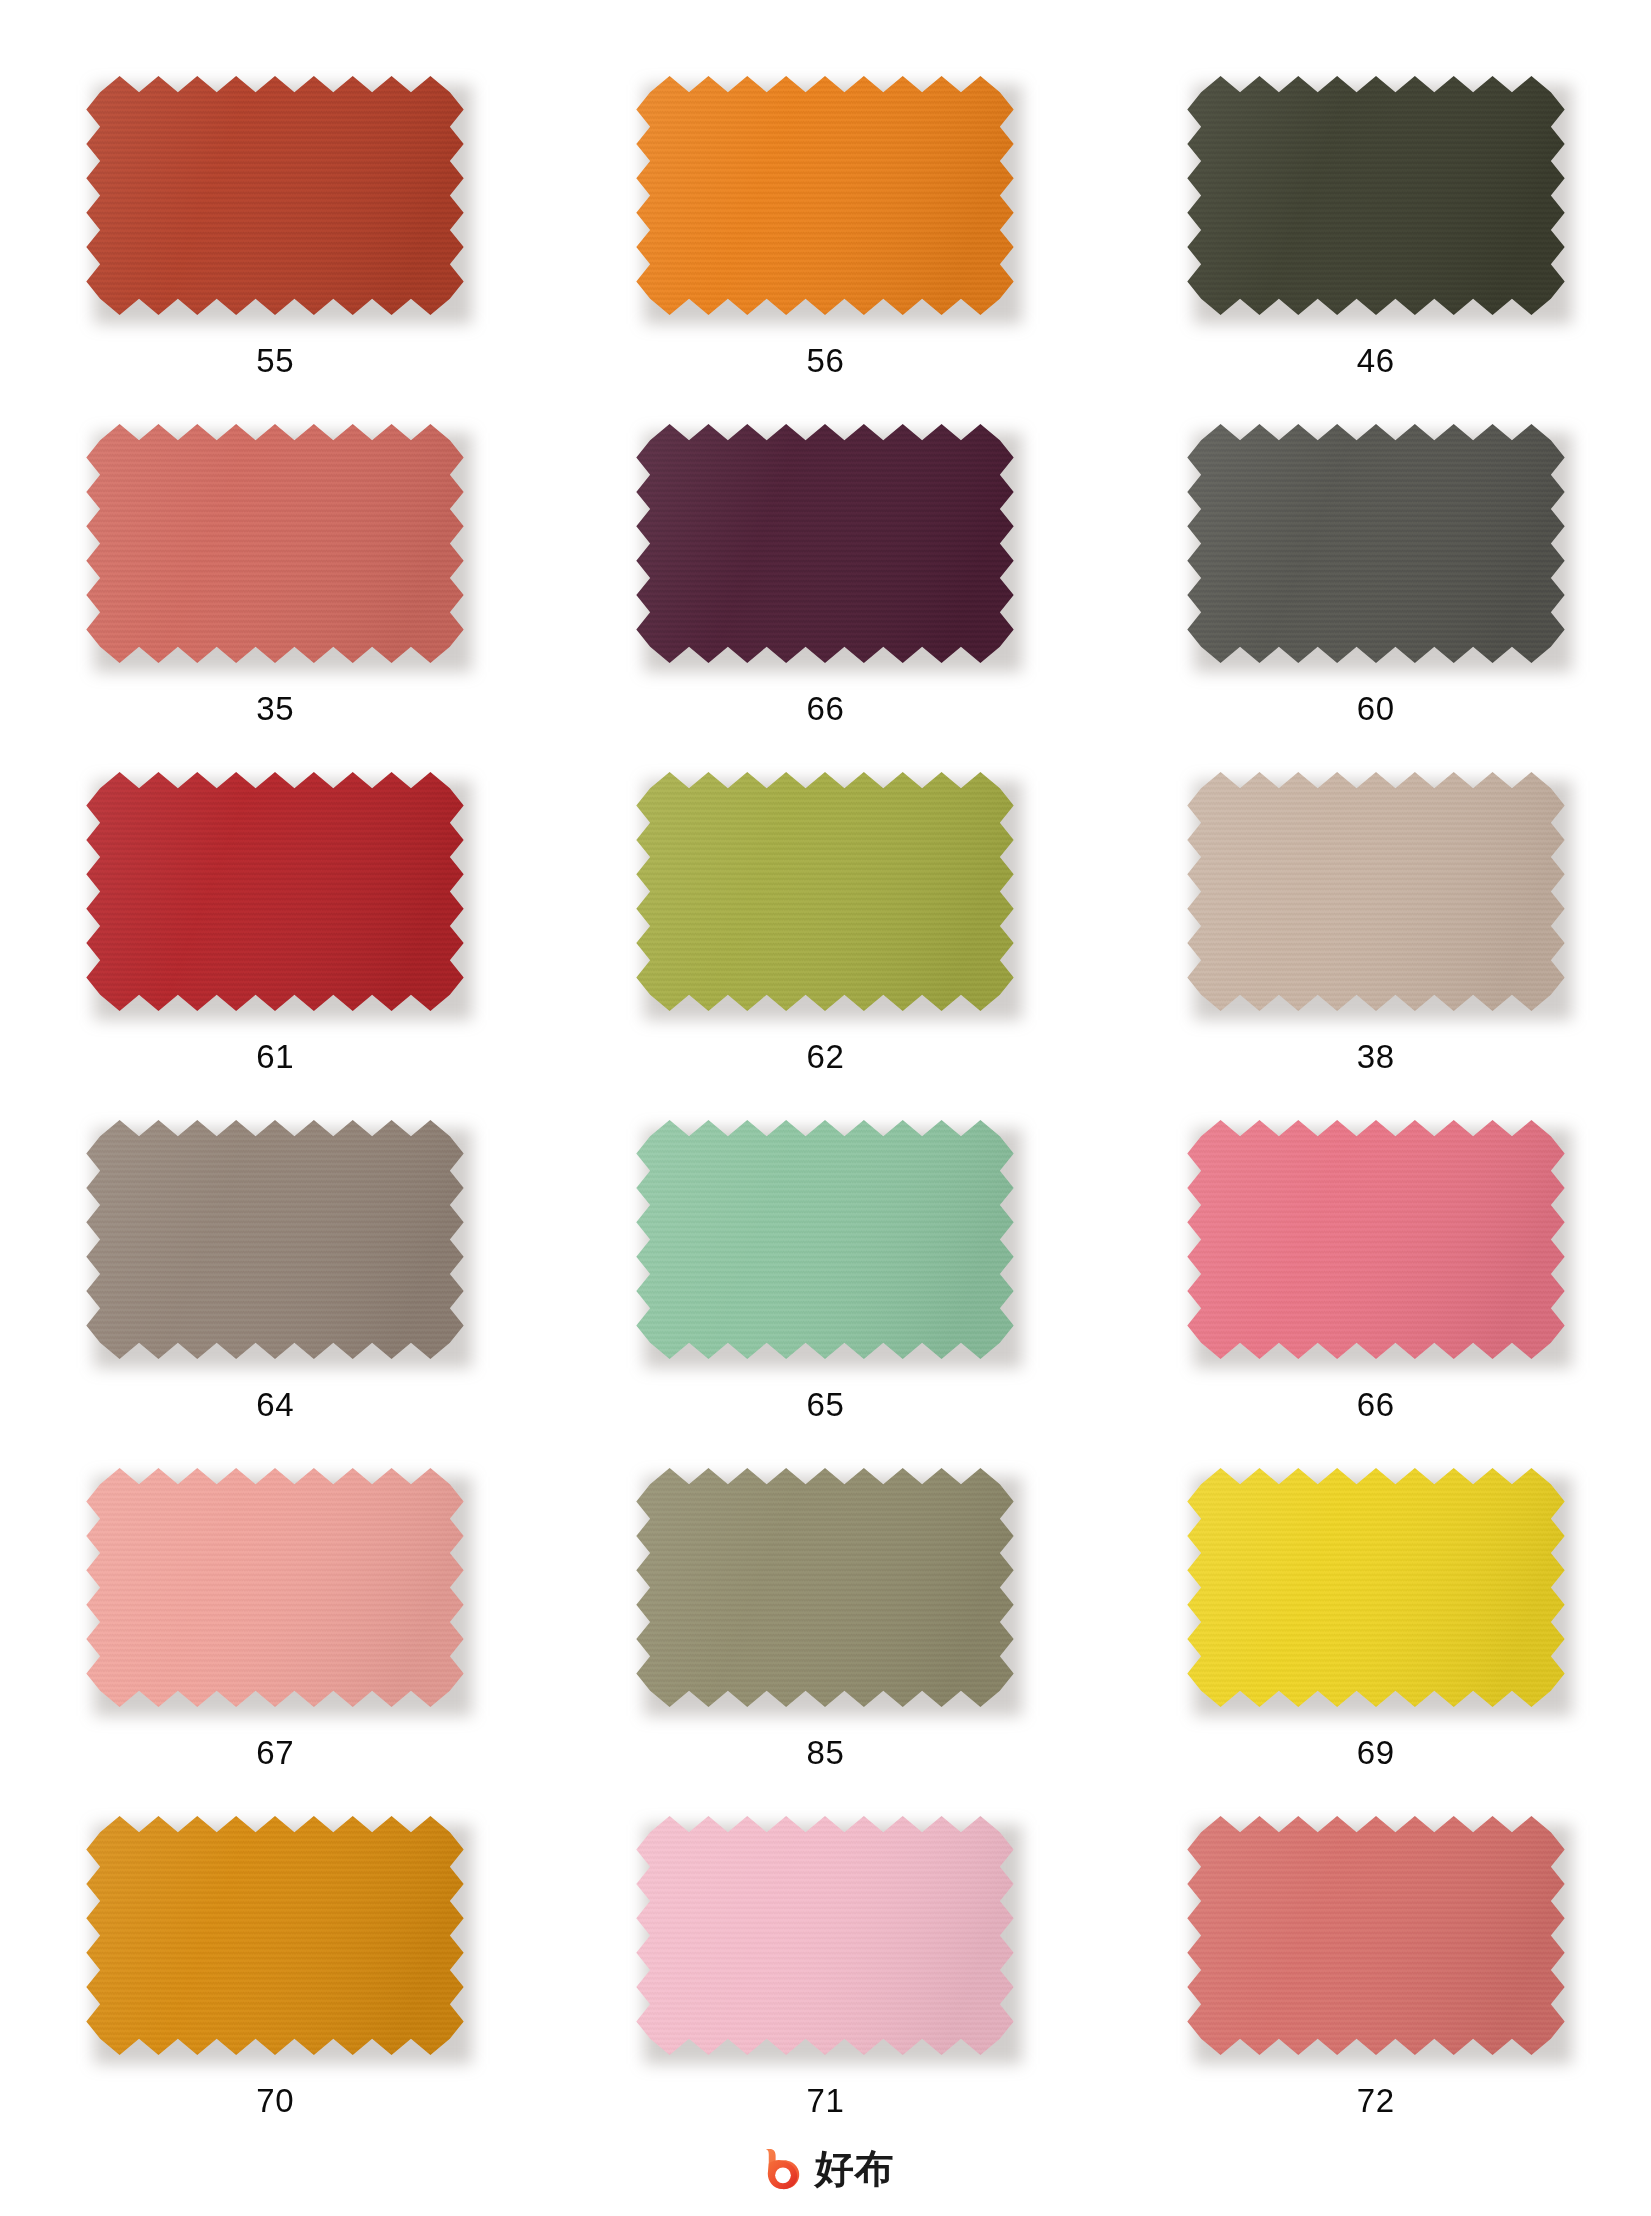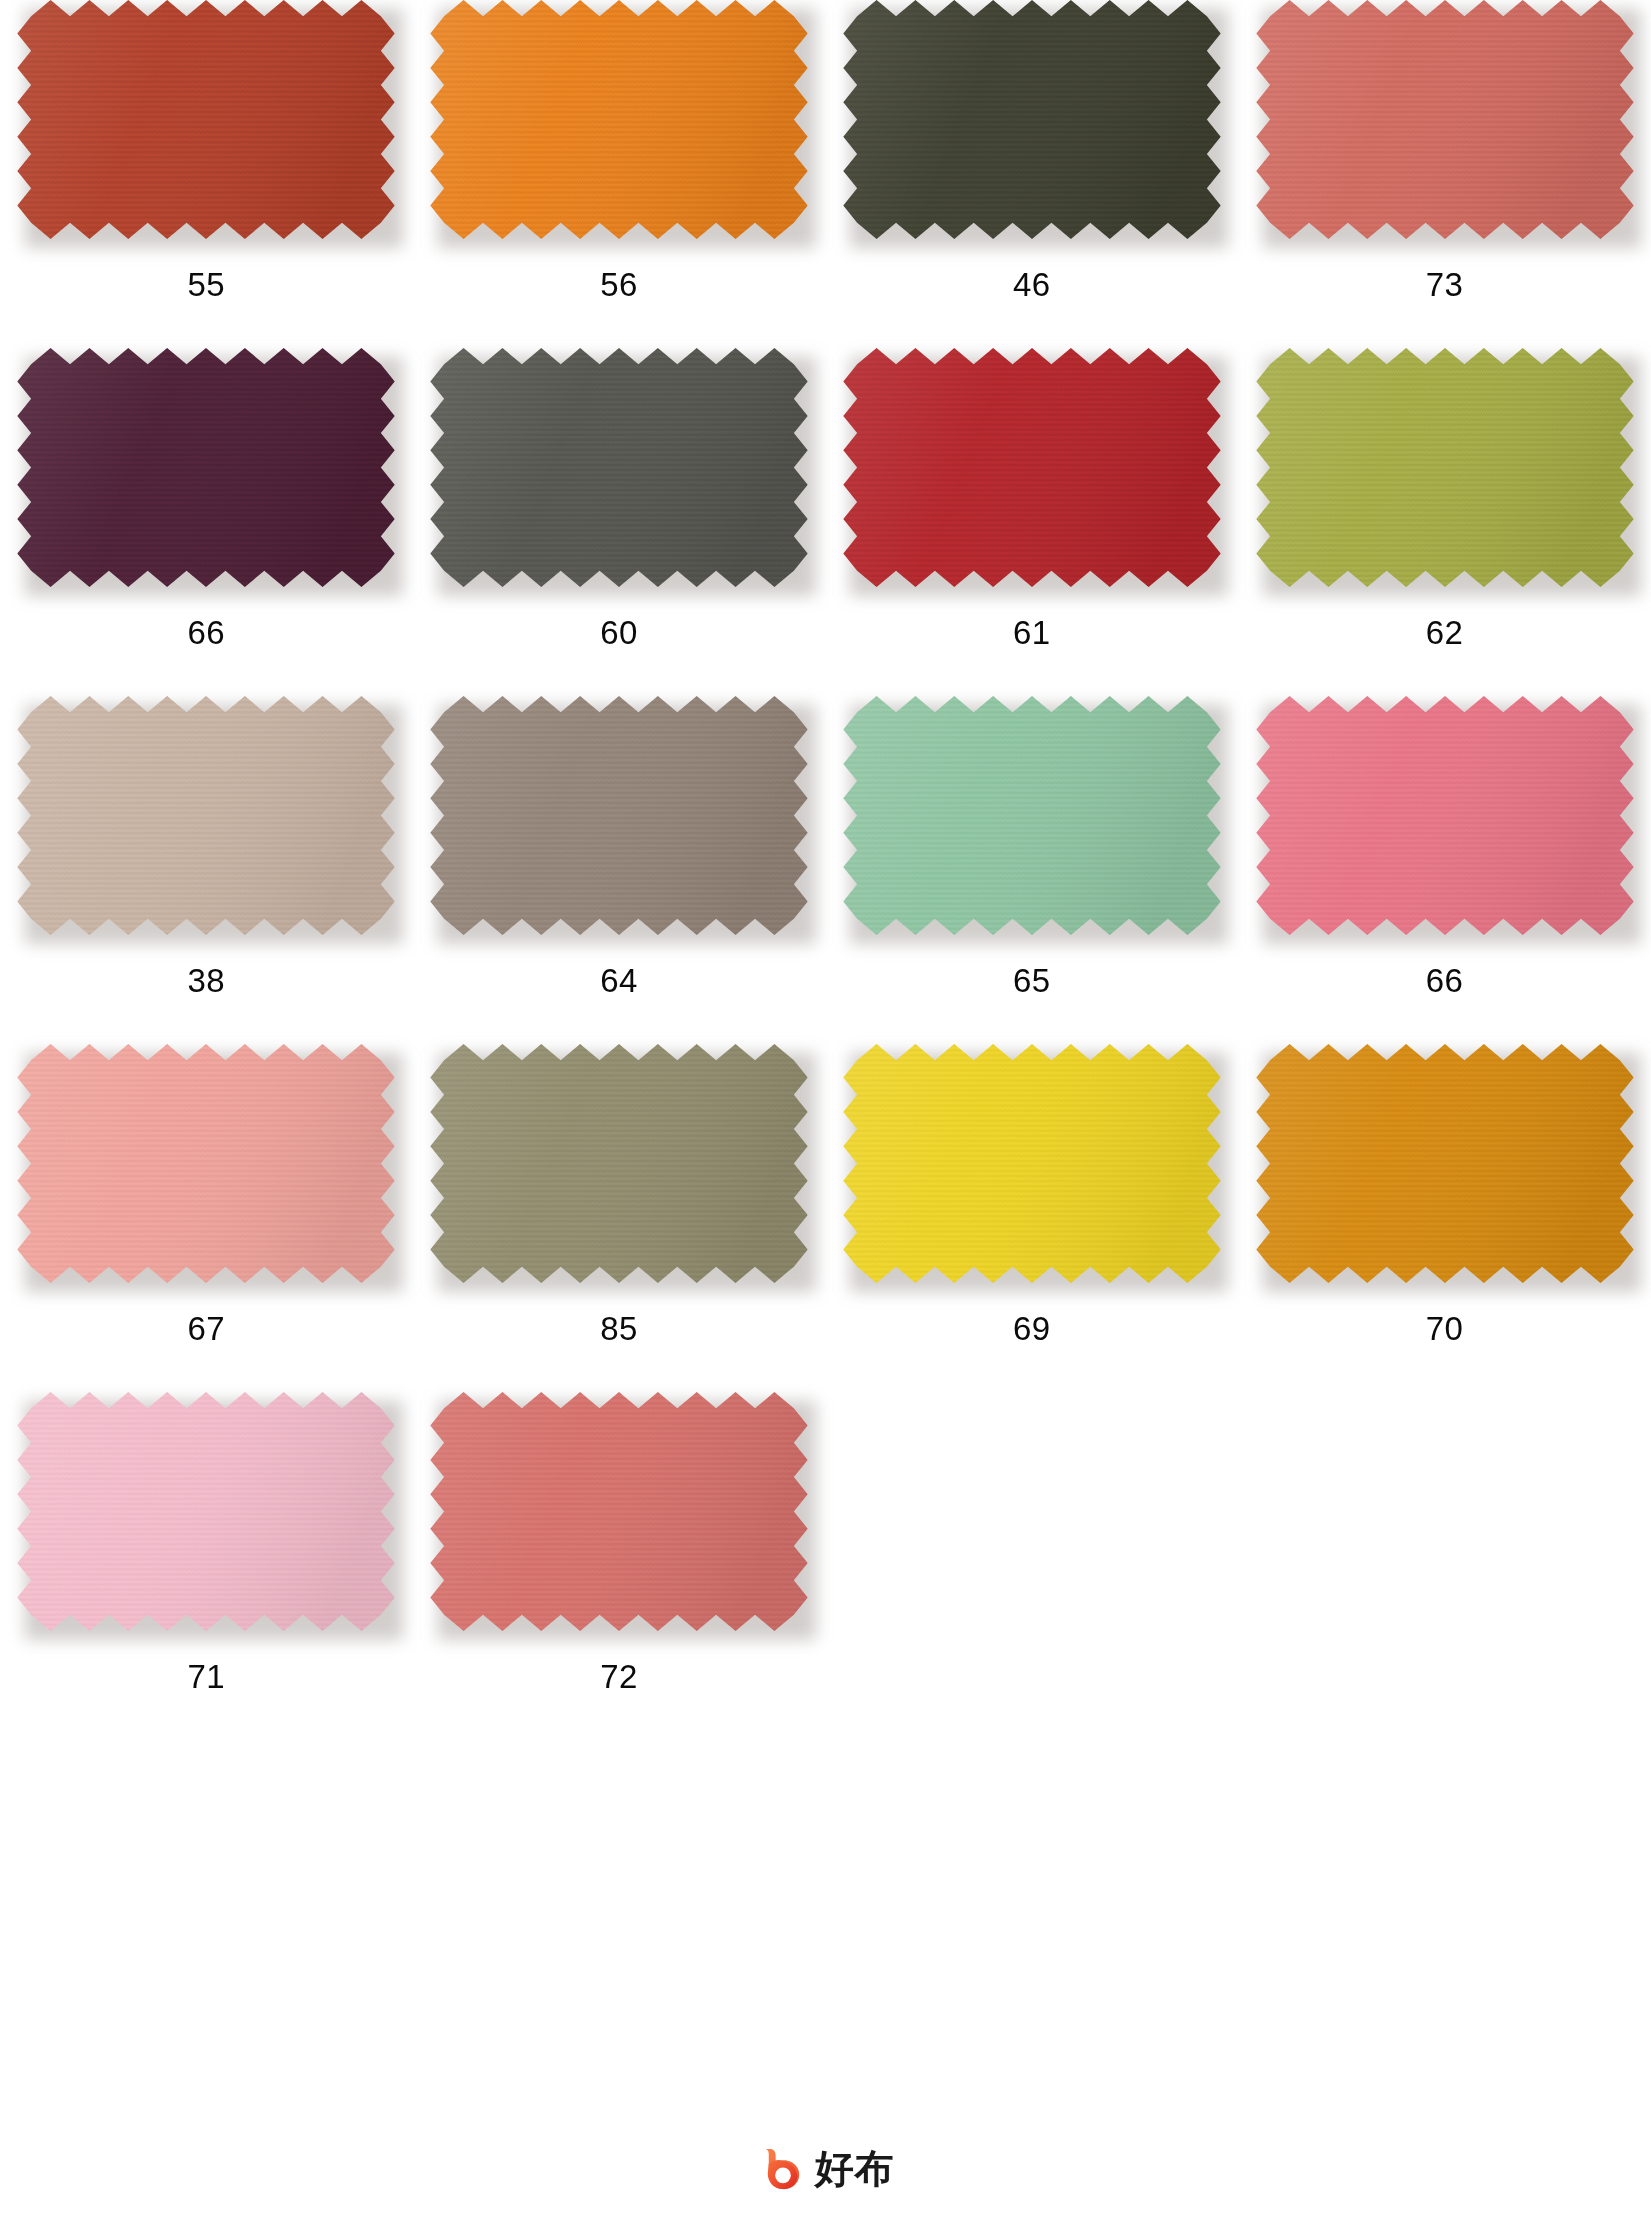--- a/index.html
+++ b/index.html
@@ -22,22 +22,23 @@
     background: #ffffff;
     box-sizing: border-box;
   }
 
   
   #swatch-grid {
     position: absolute;
     left: 0;
     top: 0;
     width: 1651px;
+    padding-top: 76px;
     display: grid;
-    grid-template-columns: repeat(4, 1fr);
+    grid-template-columns: repeat(3, 1fr);
     grid-auto-rows: 348px;
     box-sizing: border-box;
   }
 
   .swatch-cell {
     position: relative;
     display: flex;
     flex-direction: column;
     align-items: center;
     justify-content: flex-start;
@@ -226,21 +227,21 @@
                   <polygon points="22.0,26.0 52.9,0.0 83.8,26.0 114.7,0.0 145.6,26.0 176.4,0.0 207.3,26.0 238.2,0.0 269.1,26.0 300.0,0.0 330.9,26.0 361.8,0.0 392.7,26.0 423.6,0.0 454.4,26.0 485.3,0.0 516.2,26.0 547.1,0.0 578.0,26.0 600.0,53.3 578.0,80.7 600.0,108.0 578.0,135.3 600.0,162.7 578.0,190.0 600.0,217.3 578.0,244.7 600.0,272.0 578.0,299.3 600.0,326.7 578.0,354.0 547.1,380.0 516.2,354.0 485.3,380.0 454.4,354.0 423.6,380.0 392.7,354.0 361.8,380.0 330.9,354.0 300.0,380.0 269.1,354.0 238.2,380.0 207.3,354.0 176.4,380.0 145.6,354.0 114.7,380.0 83.8,354.0 52.9,380.0 22.0,354.0 0.0,326.7 22.0,299.3 0.0,272.0 22.0,244.7 0.0,217.3 22.0,190.0 0.0,162.7 22.0,135.3 0.0,108.0 22.0,80.7 0.0,53.3 22.0,26.0"></polygon>
                 </clipPath>
               </defs>
               <polygon points="22.0,26.0 52.9,0.0 83.8,26.0 114.7,0.0 145.6,26.0 176.4,0.0 207.3,26.0 238.2,0.0 269.1,26.0 300.0,0.0 330.9,26.0 361.8,0.0 392.7,26.0 423.6,0.0 454.4,26.0 485.3,0.0 516.2,26.0 547.1,0.0 578.0,26.0 600.0,53.3 578.0,80.7 600.0,108.0 578.0,135.3 600.0,162.7 578.0,190.0 600.0,217.3 578.0,244.7 600.0,272.0 578.0,299.3 600.0,326.7 578.0,354.0 547.1,380.0 516.2,354.0 485.3,380.0 454.4,354.0 423.6,380.0 392.7,354.0 361.8,380.0 330.9,354.0 300.0,380.0 269.1,354.0 238.2,380.0 207.3,354.0 176.4,380.0 145.6,354.0 114.7,380.0 83.8,354.0 52.9,380.0 22.0,354.0 0.0,326.7 22.0,299.3 0.0,272.0 22.0,244.7 0.0,217.3 22.0,190.0 0.0,162.7 22.0,135.3 0.0,108.0 22.0,80.7 0.0,53.3 22.0,26.0" fill="url(#knitsw3)"></polygon>
               <g clip-path="url(#clipsw3)">
                 <rect x="0" y="0" width="600" height="380" fill="url(#sheensw3)"></rect>
               </g>
             </svg>
           </div>
         </div>
-        <div class="swatch-label">73</div>
+        <div class="swatch-label">35</div>
       </div>
       <div class="swatch-cell">
         <div class="swatch-wrap">
           <div class="swatch-shadow"></div>
           <div class="swatch-fabric">
             <svg viewBox="0 0 600 380" width="378" height="239">
               <defs>
                 <pattern id="knitsw4" width="8" height="8" patternUnits="userSpaceOnUse">
                   <rect width="8" height="8" fill="#4E1F36"></rect>
                   <path d="M0 4 L2 0 L4 4 L6 0 L8 4" fill="none" stroke="#3F172B" stroke-width="1.1" opacity="0.55"></path>

